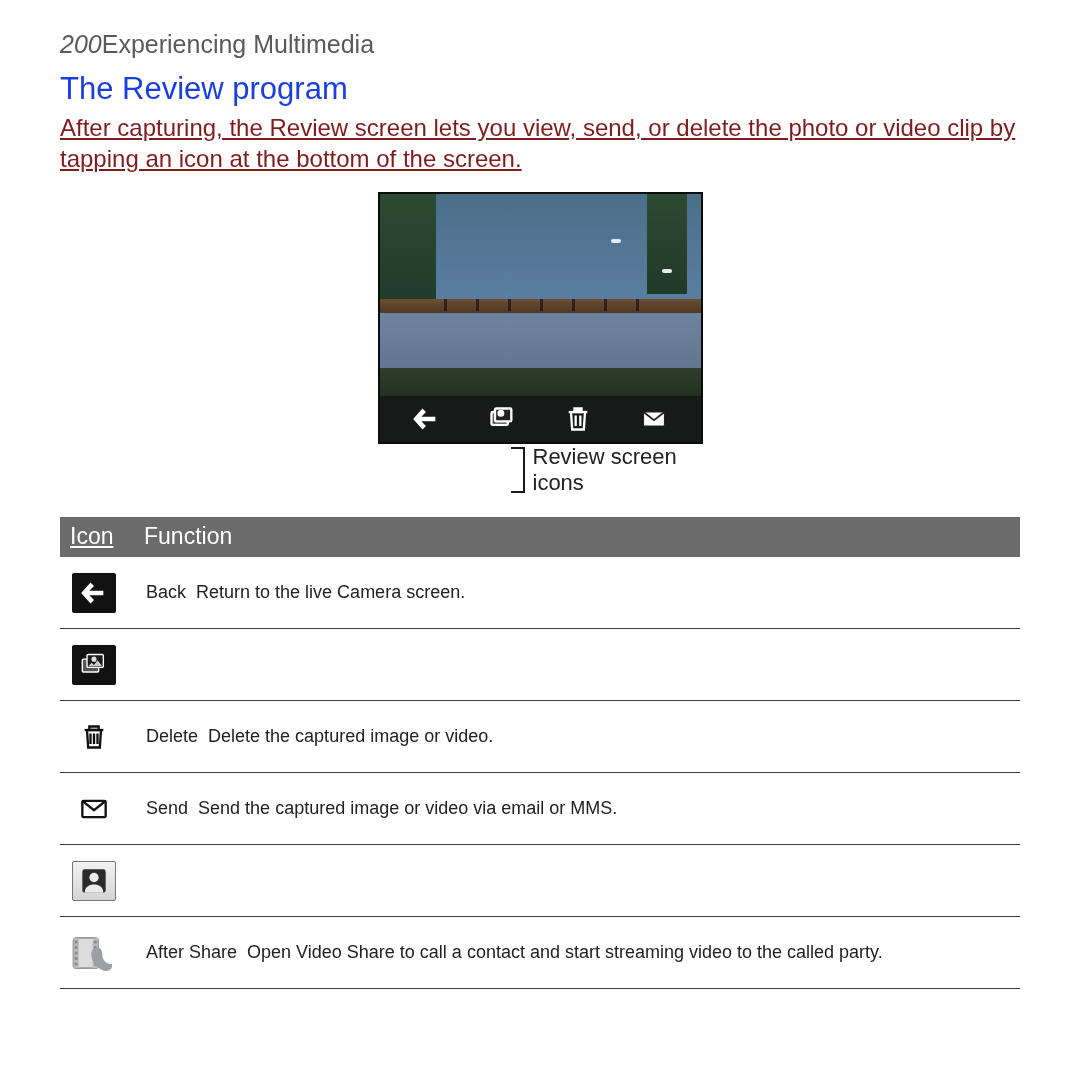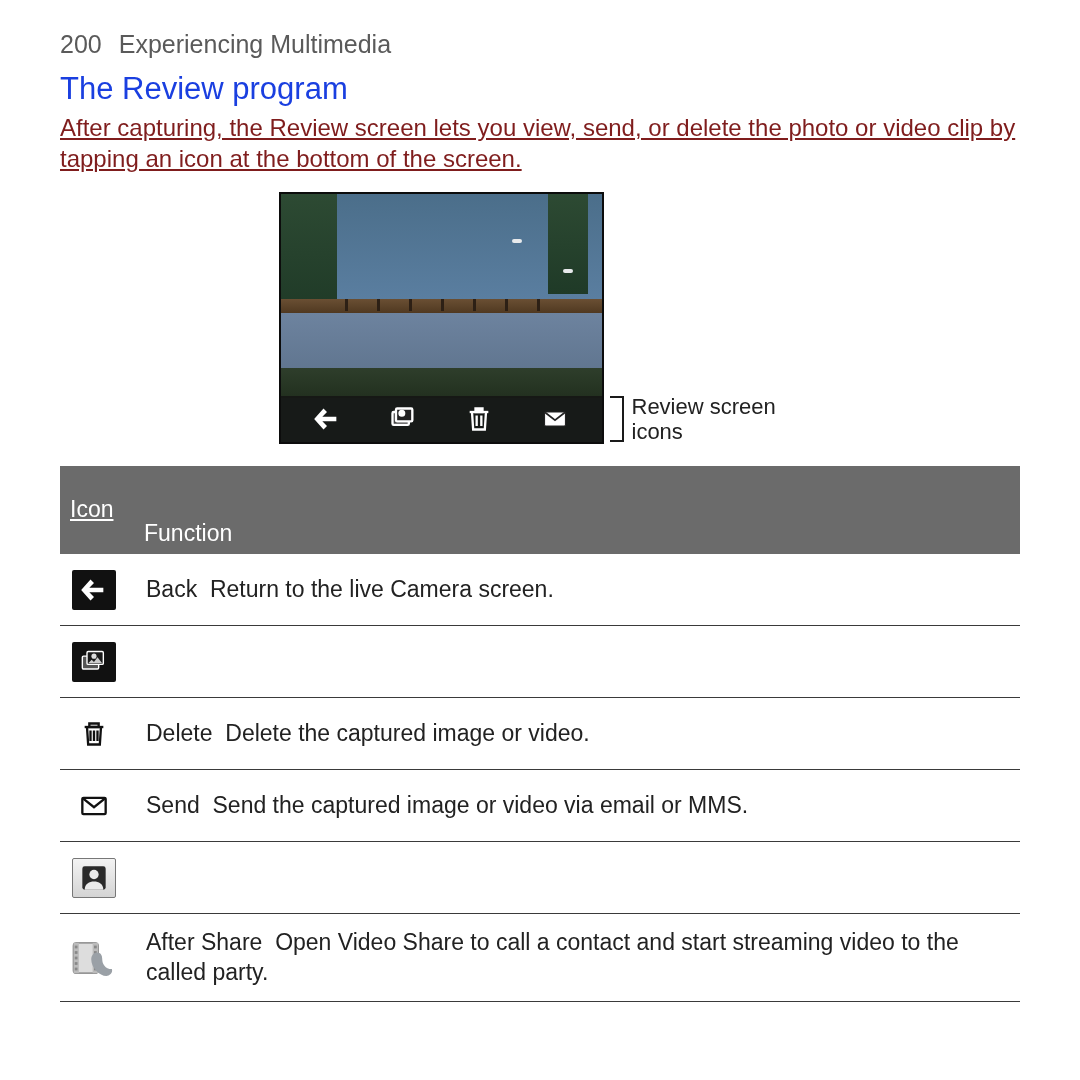--- a/index.html
+++ b/index.html
@@ -16,21 +16,22 @@
     width: 1080px;
     height: 1080px;
     padding: 30px 60px 30px 60px;
   }
   .running-head {
     font-size: 25px;
     color: #5a5a5a;
     margin: 0 0 12px 0;
   }
   .running-head .pnum {
-    margin-right: 17px;
+    margin-right: 0;
+    font-style: italic;
   }
   .section-title {
     font-size: 31px;
     color: #1a3fe0;
     margin: 10px 0 6px 0;
     font-weight: 400;
   }
   .body-text {
     font-size: 24px;
     line-height: 1.28;
@@ -42,20 +43,21 @@
   
   .figure-row {
     display: flex;
     justify-content: center;
     align-items: stretch;
     margin: 0 0 22px 0;
   }
   .figure-wrap {
     display: flex;
     align-items: flex-end;
+    flex-direction: column;
   }
   .phone-frame {
     width: 325px;
     height: 252px;
     border: 2px solid #0c0c0c;
     box-sizing: border-box;
     background: #2a3a30;
     position: relative;
     overflow: hidden;
   }
@@ -119,37 +121,37 @@
   }
   .table-header {
     background: #6b6b6b;
     color: #fff;
     font-size: 23px;
     display: flex;
     align-items: center;
     padding: 6px 10px 7px 10px;
   }
   .th-icon { width: 74px; text-decoration: underline; }
-  .th-func { flex: 1; margin-top: 48px; }
+  .th-func { flex: 1; }
   .table-row {
     display: flex;
     align-items: center;
     padding: 14px 6px 14px 6px;
     border-bottom: 1px solid #3a3a3a;
     min-height: 72px;
     box-sizing: border-box;
   }
   .td-icon {
     width: 74px;
     display:flex; align-items:center; justify-content:flex-start;
     padding-left: 6px;
   }
   .td-func {
     flex: 1;
-    font-size: 23px;
+    font-size: 18px;
     color:#222;
     line-height:1.28;
   }
   .td-func .fname { }
   .td-func .fdesc { }
 
   
   .tile-dark {
     width:44px; height:40px; background:#111; display:flex; align-items:center; justify-content:center; border-radius:2px;
   }

